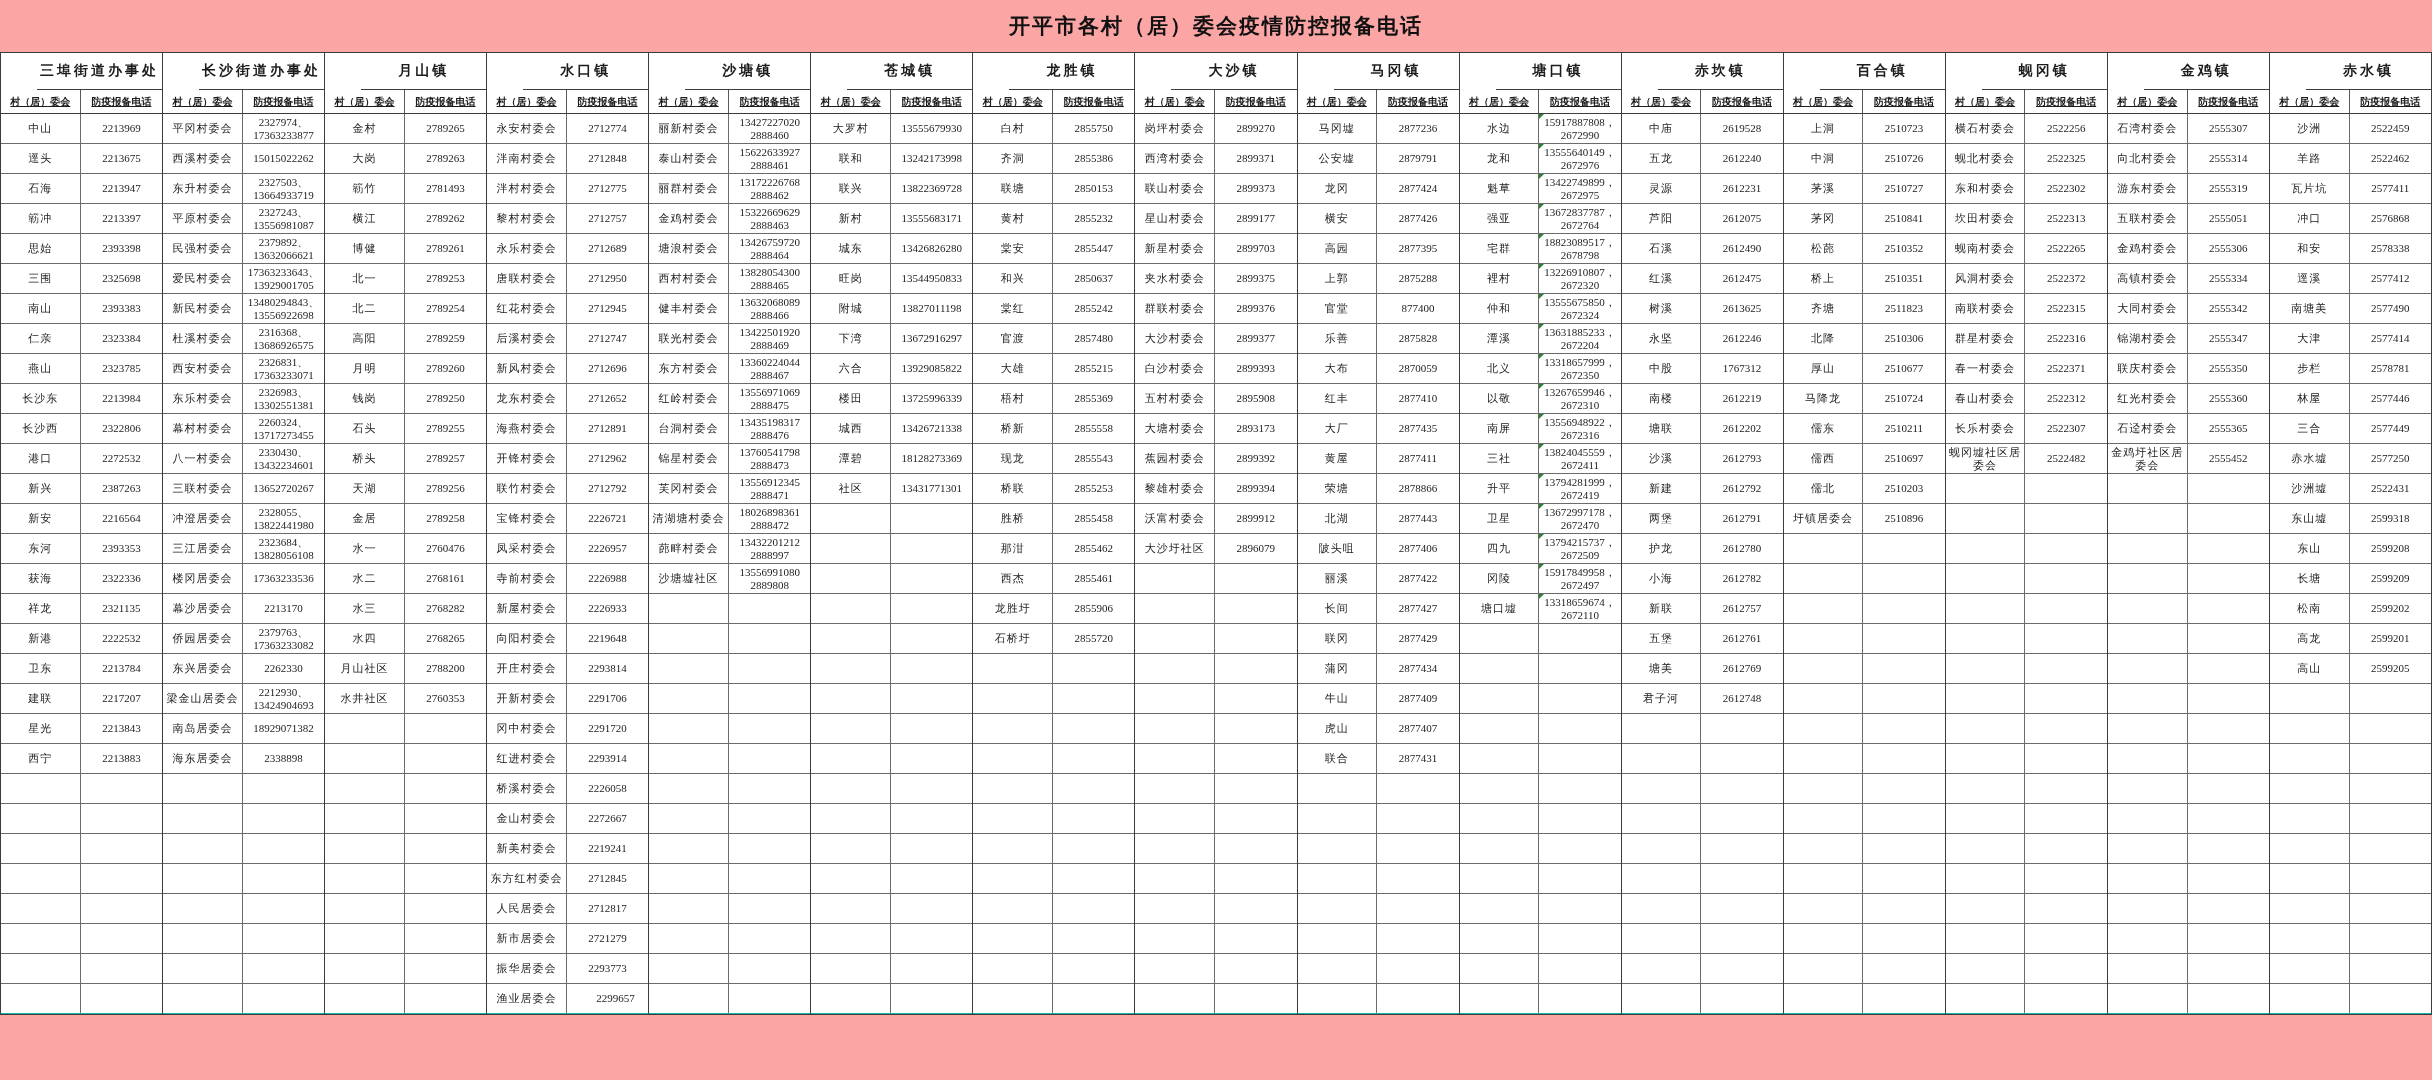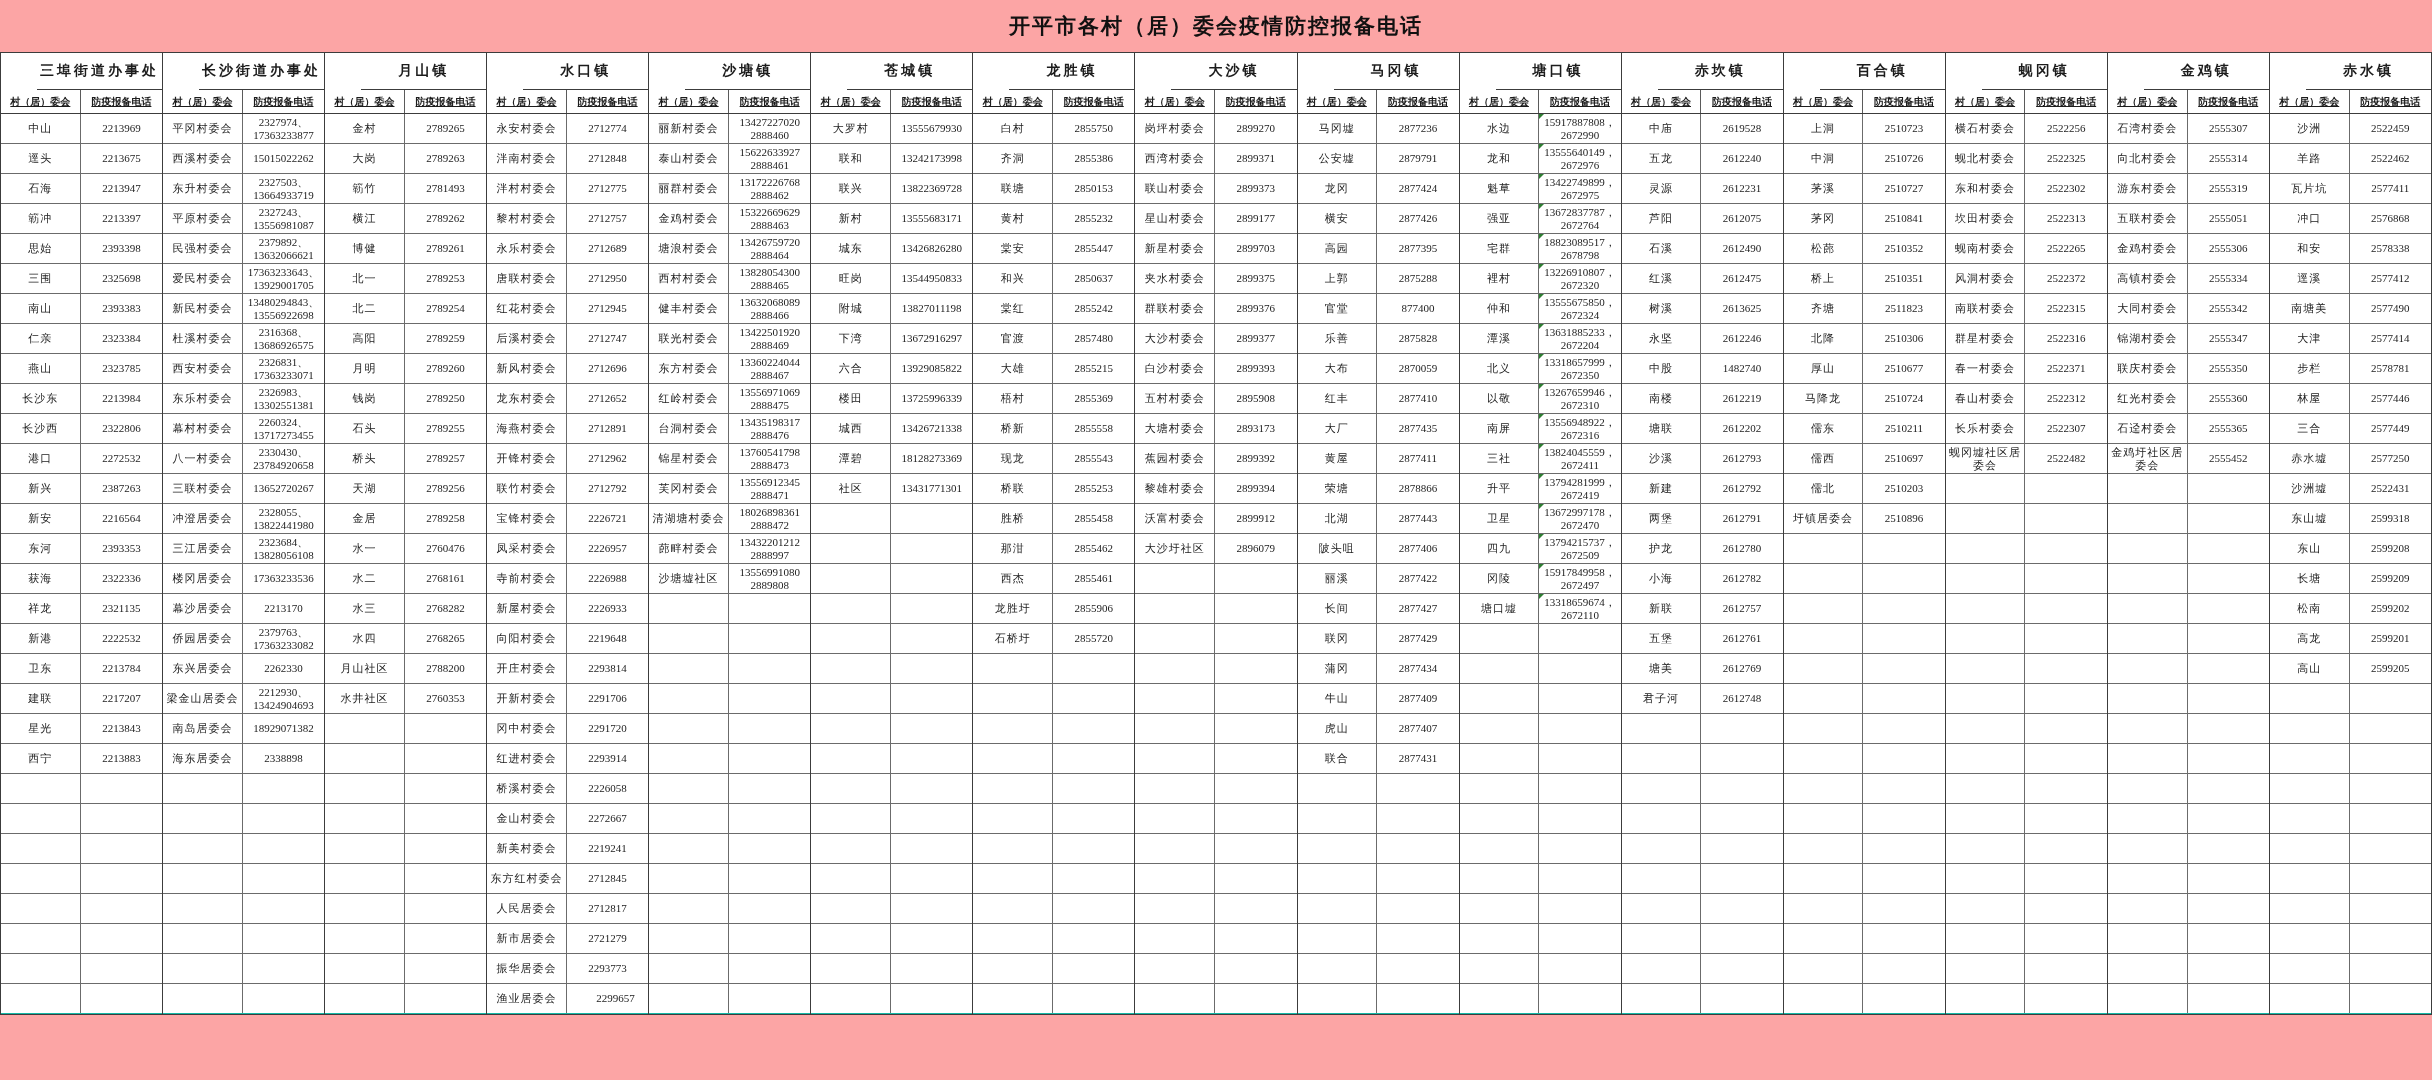--- a/index.html
+++ b/index.html
@@ -232,21 +232,21 @@
 13302551381</div>
         </div>
         <div class="row">
           <div class="cell cname">幕村村委会</div>
           <div class="cell cphone">2260324、
 13717273455</div>
         </div>
         <div class="row">
           <div class="cell cname">八一村委会</div>
           <div class="cell cphone">2330430、
-23784920658</div>
+13432234601</div>
         </div>
         <div class="row">
           <div class="cell cname">三联村委会</div>
           <div class="cell cphone">13652720267</div>
         </div>
         <div class="row">
           <div class="cell cname">冲澄居委会</div>
           <div class="cell cphone">2328055、
 13822441980</div>
         </div>
@@ -1400,21 +1400,21 @@
         <div class="row">
           <div class="cell cname">树溪</div>
           <div class="cell cphone">2613625</div>
         </div>
         <div class="row">
           <div class="cell cname">永坚</div>
           <div class="cell cphone">2612246</div>
         </div>
         <div class="row">
           <div class="cell cname">中股</div>
-          <div class="cell cphone">1482740</div>
+          <div class="cell cphone">1767312</div>
         </div>
         <div class="row">
           <div class="cell cname">南楼</div>
           <div class="cell cphone">2612219</div>
         </div>
         <div class="row">
           <div class="cell cname">塘联</div>
           <div class="cell cphone">2612202</div>
         </div>
         <div class="row">

